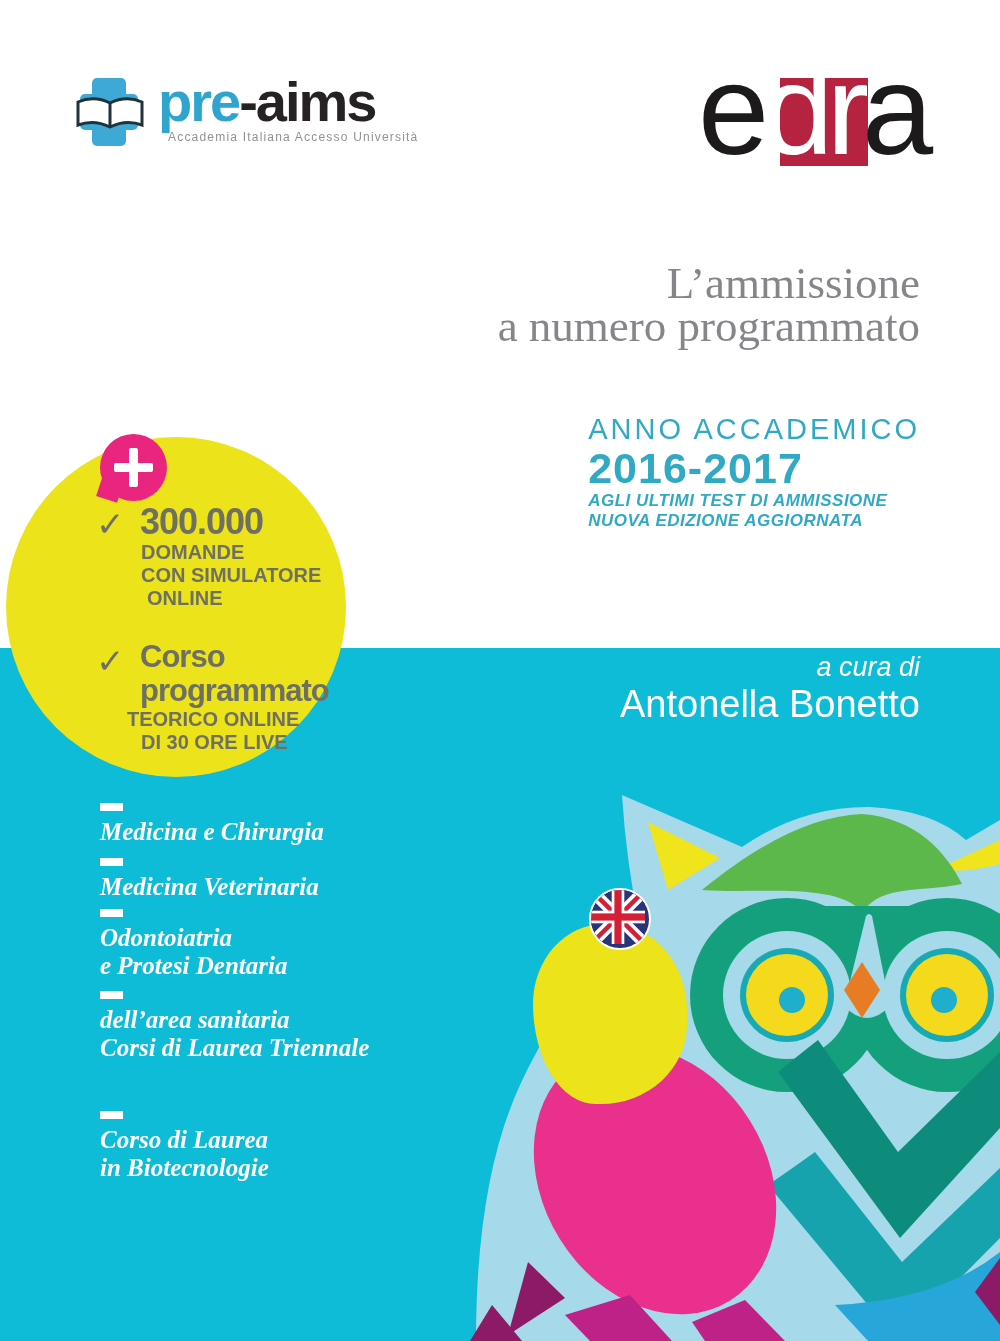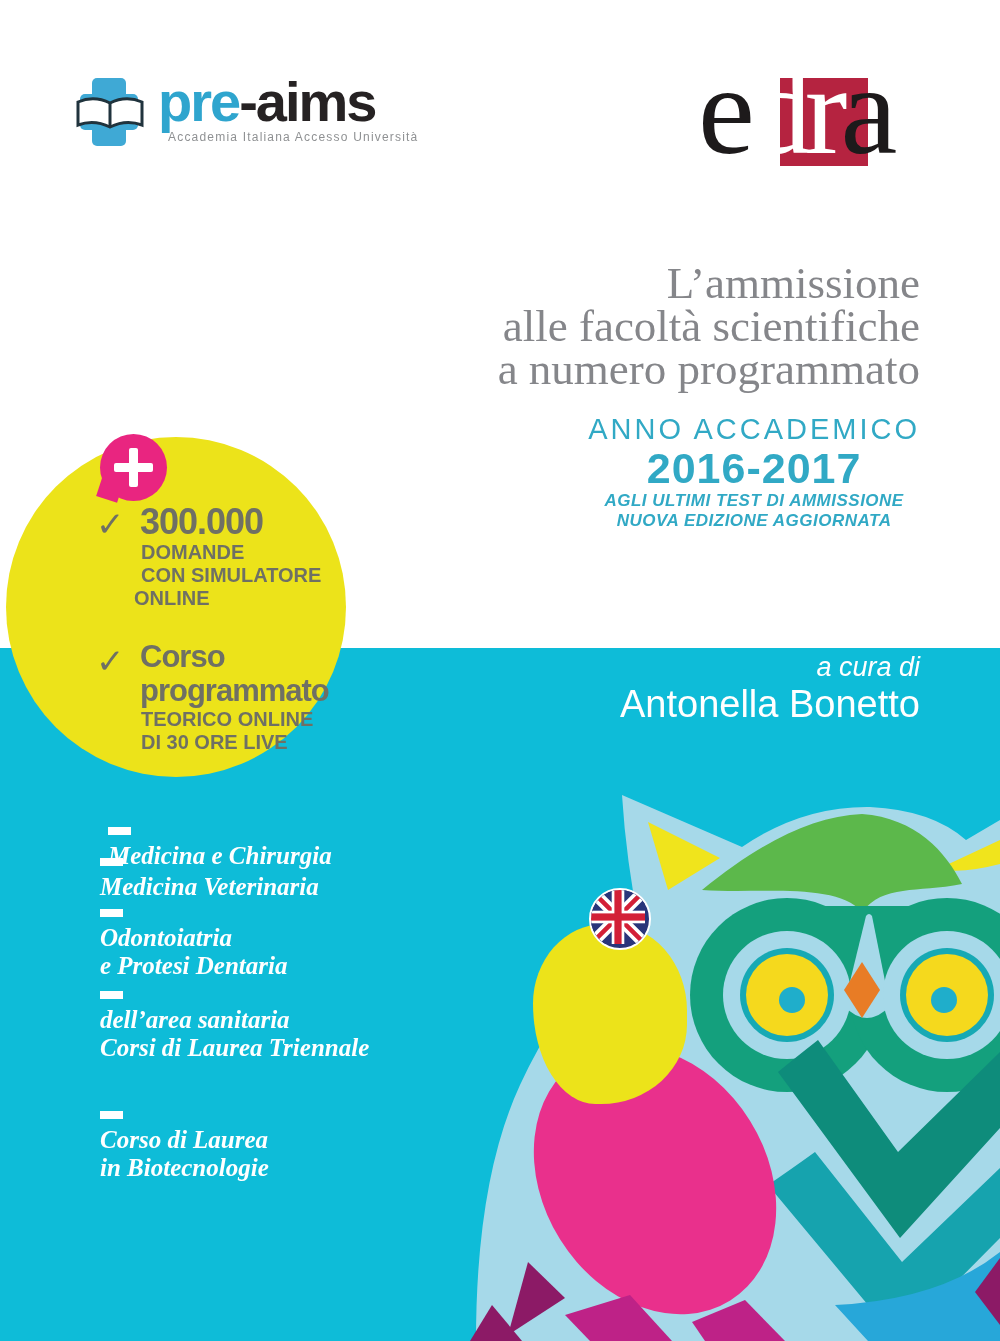--- a/index.html
+++ b/index.html
@@ -12,28 +12,28 @@
   .preaims{position:absolute;left:78px;top:72px;width:360px;height:80px;z-index:3;}
   .pa-cross-v{position:absolute;left:14px;top:6px;width:34px;height:68px;background:#3fa9d5;border-radius:5px;}
   .pa-cross-h{position:absolute;left:2px;top:22px;width:58px;height:36px;background:#3fa9d5;border-radius:5px;}
   .pa-book{position:absolute;left:-4px;top:22px;}
   .pa-word{position:absolute;left:80px;top:2px;font-size:56px;font-weight:bold;letter-spacing:-2px;line-height:56px;}
   .pa-pre{color:#2fa5ce;} .pa-aims{color:#262223;}
   .pa-tag{position:absolute;left:90px;top:58px;font-size:12px;color:#8f9193;letter-spacing:1.2px;}
 
   .edra{position:absolute;left:698px;top:56px;width:250px;height:115px;z-index:3;}
   .edra-red{position:absolute;left:82px;top:22px;width:88px;height:88px;background:#b52340;}
-  .edra-word{position:absolute;left:0;top:0;font-family:Liberation Serif, serif;font-size:128px;
+  .edra-word{position:absolute;left:0;top:0;font-family:Liberation Sans, sans-serif;font-size:128px;
              line-height:108px;letter-spacing:-7px;color:#1d1a1b;}
   .edra-white{color:#ffffff;}
 
   
   .title{position:absolute;right:80px;top:250px;text-align:right;z-index:3;
          font-family:"Liberation Serif",serif;color:#85868a;font-size:45px;line-height:43px;margin-top:12px;}
-  .edition{position:absolute;right:80px;top:413px;text-align:center;z-index:3;color:#31a9c5;}
+  .edition{position:absolute;right:80px;top:413px;text-align:left;z-index:3;color:#31a9c5;}
   .ed-kicker{font-size:29px;letter-spacing:3px;line-height:32px;}
   .ed-years{font-size:43px;font-weight:bold;line-height:46px;letter-spacing:1px;}
   .ed-note{font-size:17px;font-weight:bold;font-style:italic;line-height:20px;letter-spacing:0.5px;}
 
   
   .feat-circle{position:absolute;left:6px;top:437px;width:340px;height:340px;border-radius:50%;
                background:#ece31a;z-index:3;}
   .plus-tail{position:absolute;left:99px;top:478px;width:22px;height:22px;background:#e92580;
              transform:rotate(18deg);z-index:4;}
   .plus-bubble{position:absolute;left:100px;top:434px;width:67px;height:67px;border-radius:50%;
@@ -127,21 +127,20 @@
     <div class="pa-tag">Accademia Italiana Accesso Università</div>
   </div>
 
   <div class="edra">
     <div class="edra-red"></div>
     <div class="edra-word"><span>e</span><span class="edra-white">dr</span><span>a</span></div>
   </div>
 
   <div class="title">
     <div>L’ammissione</div>
-    <div>alle facoltà scientifiche</div>
     <div>a numero programmato</div>
   </div>
 
   <div class="edition">
     <div class="ed-kicker">ANNO ACCADEMICO</div>
     <div class="ed-years">2016-2017</div>
     <div class="ed-note">AGLI ULTIMI TEST DI AMMISSIONE</div>
     <div class="ed-note">NUOVA EDIZIONE AGGIORNATA</div>
   </div>
 
@@ -150,38 +149,38 @@
   <div class="plus-bubble">
     <div class="plus-v"></div>
     <div class="plus-h"></div>
   </div>
 
   <div class="feat" style="left:96px;top:503px;">
     <span class="chk" style="left:0;top:4px;">✓</span>
     <div class="feat-big" style="margin-left:44px;font-size:36px;line-height:38px;">300.000</div>
     <div class="feat-sm" style="margin-left:45px;">DOMANDE</div>
     <div class="feat-sm" style="margin-left:45px;">CON SIMULATORE</div>
-    <div class="feat-sm" style="margin-left:38px;">ONLINE</div>
+    <div class="feat-sm" style="margin-left:51px;">ONLINE</div>
   </div>
 
   <div class="feat" style="left:96px;top:640px;">
     <span class="chk" style="left:0;top:4px;">✓</span>
     <div class="feat-big" style="margin-left:44px;font-size:31px;line-height:33px;">Corso</div>
     <div class="feat-big" style="margin-left:44px;font-size:31px;line-height:35px;">programmato</div>
-    <div class="feat-sm" style="margin-left:45px;">TEORICO ONLINE</div>
+    <div class="feat-sm" style="margin-left:31px;">TEORICO ONLINE</div>
     <div class="feat-sm" style="margin-left:45px;">DI 30 ORE LIVE</div>
   </div>
 
   <div class="author">
     <div class="author-prefix">a cura di</div>
     <div class="author-name">Antonella Bonetto</div>
   </div>
 
   <div class="faculties">
-    <div class="fac-item" style="top:827px;margin-left:8px;">
+    <div class="fac-item" style="top:803px;">
       <div class="fac-dash"></div>
       <div class="fac-text">Medicina e Chirurgia</div>
     </div>
     <div class="fac-item" style="top:858px;">
       <div class="fac-dash"></div>
       <div class="fac-text">Medicina Veterinaria</div>
     </div>
     <div class="fac-item" style="top:909px;">
       <div class="fac-dash"></div>
       <div class="fac-text">Odontoiatria</div>

